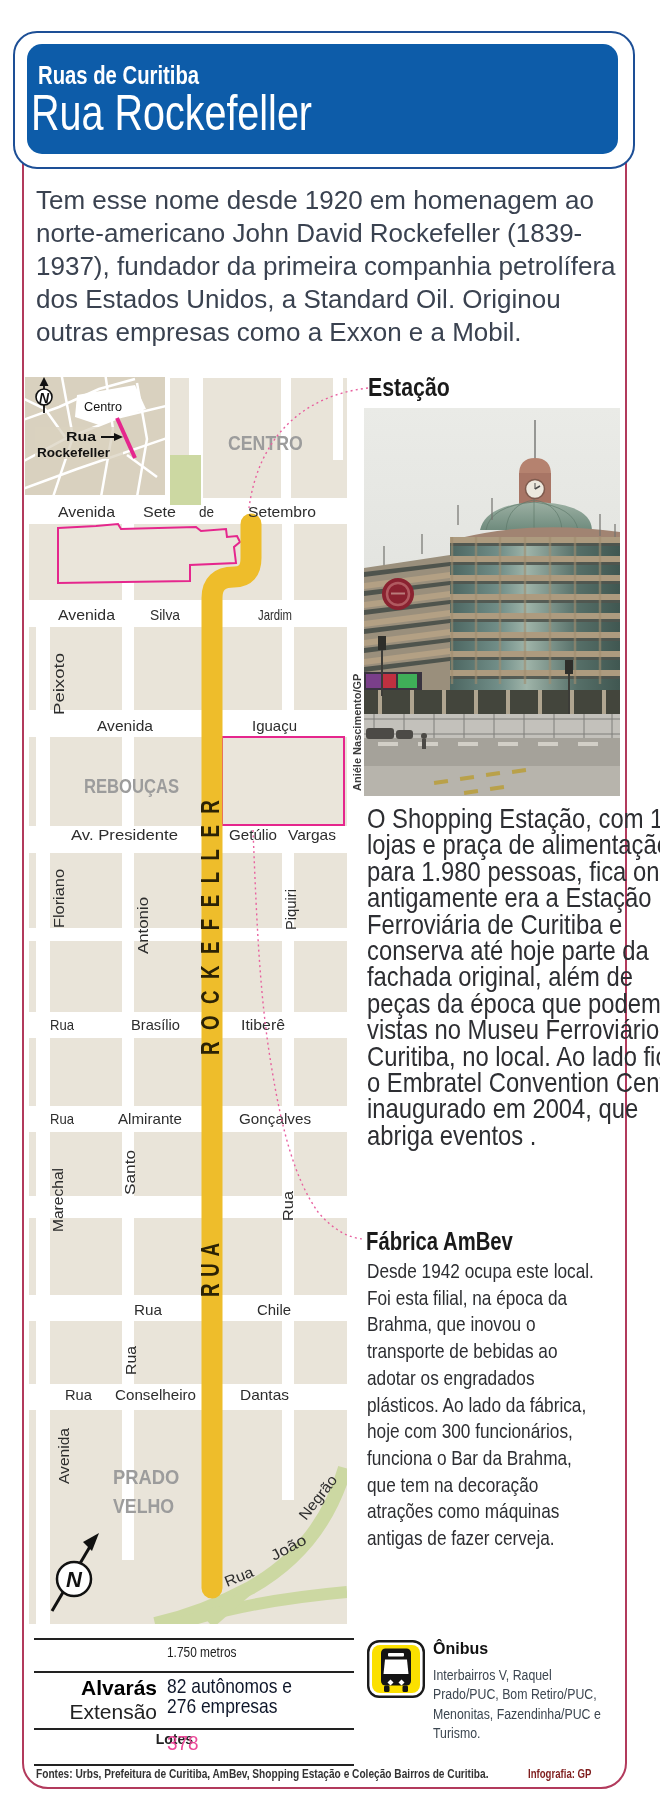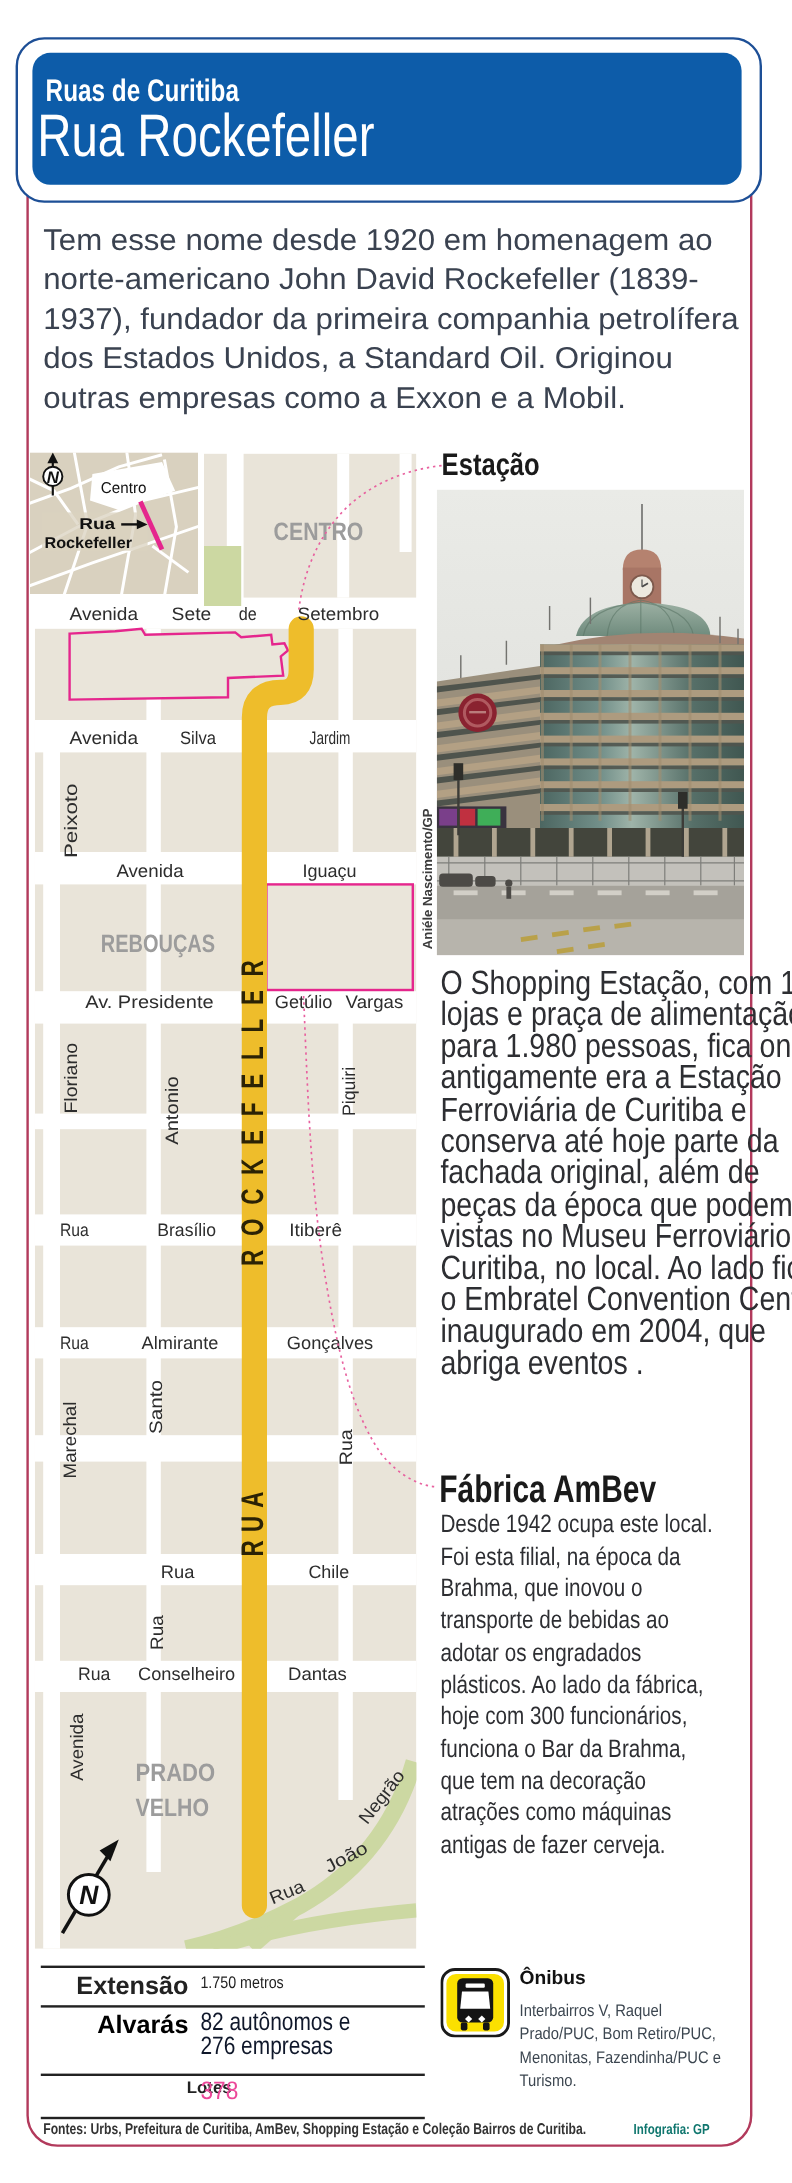--- a/index.html
+++ b/index.html
@@ -347,21 +347,21 @@
 Ferroviária de Curitiba e<br>
 conserva até hoje parte da<br>
 fachada original, além de<br>
 peças da época que podem ser<br>
 vistas no Museu Ferroviário de<br>
 Curitiba, no local. Ao lado fica<br>
 o Embratel Convention Center,<br>
 inaugurado em 2004, que<br>
 abriga eventos .</span></div>
 
-<div class="abs" style="left:366px;top:1228px;font-size:32px;font-weight:bold;color:#1a1a1a;line-height:26px;">
+<div class="abs" style="left:366px;top:1228px;font-size:26px;font-weight:bold;color:#1a1a1a;line-height:26px;">
   <span class="sx" style="transform:scaleX(0.78);">Fábrica AmBev</span></div>
 
 <div class="abs" style="left:367px;top:1258px;font-size:21px;line-height:26.7px;color:#2d2e32;">
   <span class="sx" style="transform:scaleX(0.82);">Desde 1942 ocupa este local.<br>
 Foi esta filial, na época da<br>
 Brahma, que inovou o<br>
 transporte de bebidas ao<br>
 adotar os engradados<br>
 plásticos. Ao lado da fábrica,<br>
 hoje com 300 funcionários,<br>
@@ -371,21 +371,21 @@
 antigas de fazer cerveja.</span></div>
 
 <div class="abs" style="left:34px;top:1638px;width:320px;height:2px;background:#222;"></div>
 
 <div class="abs" style="left:34px;top:1671px;width:320px;height:2px;background:#222;"></div>
 
 <div class="abs" style="left:34px;top:1728px;width:320px;height:2px;background:#222;"></div>
 
 <div class="abs" style="left:34px;top:1764px;width:320px;height:2px;background:#222;"></div>
 
-<div class="abs" style="left:0px;top:1644px;width:157px;font-size:21px;font-weight:bold;color:#222;text-align:right;">Extensão</div>
+<div class="abs" style="left:0px;top:1700px;width:157px;font-size:21px;font-weight:normal;color:#222;text-align:right;">Extensão</div>
 <div class="abs" style="left:167px;top:1644px;font-size:14px;color:#222;"><span class="sx" style="transform:scaleX(0.85);">1.750 metros</span></div>
 
 <div class="abs" style="left:0px;top:1676px;width:157px;font-size:21px;font-weight:bold;color:#000000;text-align:right;">Alvarás</div>
 <div class="abs" style="left:167px;top:1676px;font-size:21px;line-height:20px;color:#0f172a;"><span class="sx" style="transform:scaleX(0.83);">82 autônomos e<br>276 empresas</span></div>
 
 <div class="abs" style="left:0px;top:1731px;width:157px;font-size:14px;font-weight:bold;color:#222;text-align:right;padding-left:36px;">Lotes</div>
 <div class="abs" style="left:167px;top:1731px;font-size:21px;color:#ec4899;"><span class="sx" style="transform:scaleX(0.9);">378</span></div>
 
 <svg class="abs" style="left:367px;top:1640px;" width="58" height="58" viewBox="0 0 58 58">
   <rect x="1.2" y="1.2" width="55.6" height="55.6" rx="11" fill="#ffffff" stroke="#1a1a1a" stroke-width="2.4"></rect>
@@ -402,13 +402,13 @@
 <div class="abs" style="left:433px;top:1639px;font-size:16px;font-weight:bold;color:#111;line-height:20px;">Ônibus</div>
 
 <div class="abs" style="left:433px;top:1666px;font-size:14px;line-height:19.4px;color:#3c4650;">
   <span class="sx" style="transform:scaleX(0.88);">Interbairros V, Raquel<br>
 Prado/PUC, Bom Retiro/PUC,<br>
 Menonitas, Fazendinha/PUC e<br>
 Turismo.</span></div>
 
 <div class="abs" style="left:36px;top:1766px;font-size:13px;font-weight:bold;color:#333;"><span class="sx" style="transform:scaleX(0.78);">Fontes: Urbs, Prefeitura de Curitiba, AmBev, Shopping Estação e Coleção Bairros de Curitiba.</span></div>
 
-<div class="abs" style="left:528px;top:1767px;font-size:12px;font-weight:bold;color:#0f766e;"><span class="sx" style="transform:scaleX(0.8);">Infografia: GP</span></div>
+<div class="abs" style="left:528px;top:1767px;font-size:12px;font-weight:bold;color:#7f1d1d;"><span class="sx" style="transform:scaleX(0.8);">Infografia: GP</span></div>
 
 </body></html>

